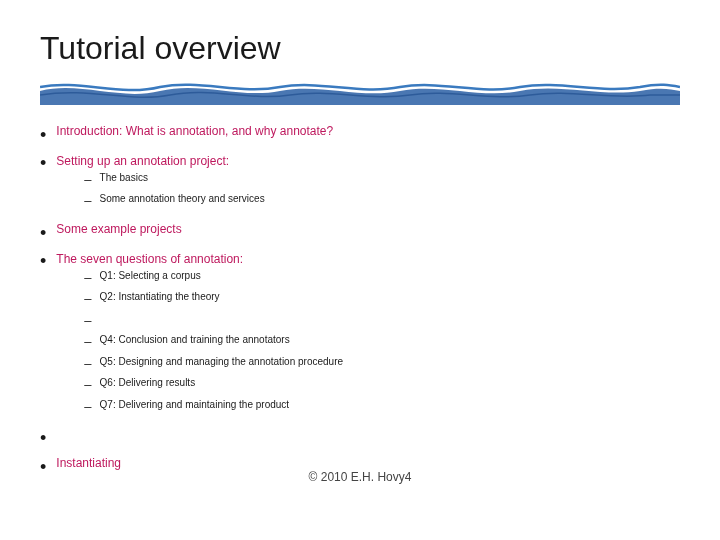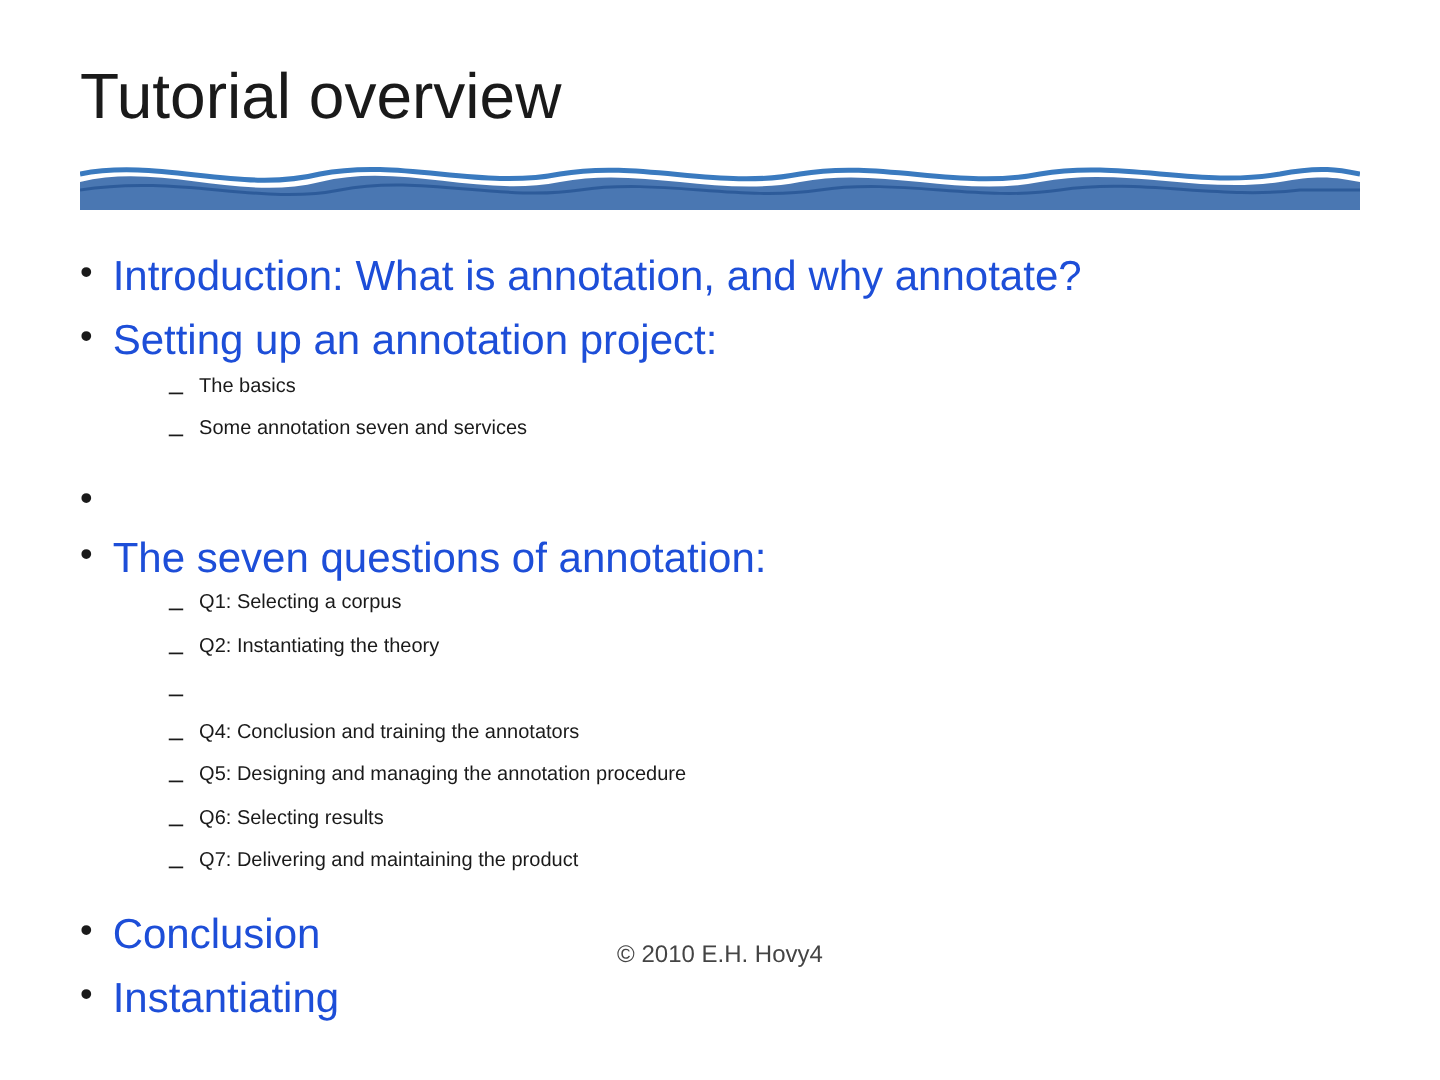--- a/index.html
+++ b/index.html
@@ -47,23 +47,23 @@
     }
 
     .bullet-dot {
       font-size: 18px;
       margin-right: 10px;
       line-height: 1.4;
       color: #1a1a1a;
     }
 
     .bullet-text-large {
-      font-size: 21px;
+      font-size: 12px;
       line-height: 1.4;
-      color: #1d4ed8;
+      color: #be185d;
     }
 
     .bullet-text-small {
       font-size: 10px;
       line-height: 1.5;
       color: #1a1a1a;
     }
 
     .sub-items {
       margin-left: 28px;
@@ -126,28 +126,29 @@
       <span class="bullet-dot">•</span>
       <div>
         <span class="bullet-text-large">Setting up an annotation project:</span>
         <div class="sub-items">
           <div class="sub-item">
             <span class="sub-dash">–</span>
             <span class="bullet-text-small">The basics</span>
           </div>
           <div class="sub-item">
             <span class="sub-dash">–</span>
-            <span class="bullet-text-small">Some annotation seven and services</span>
+            <span class="bullet-text-small">Some annotation theory and services</span>
           </div>
         </div>
       </div>
     </div>
 
     <div class="bullet-item section-gap">
       <span class="bullet-dot">•</span>
+      <span class="bullet-text-large">Some example projects</span>
     </div>
 
     <div class="bullet-item">
       <span class="bullet-dot">•</span>
       <div>
         <span class="bullet-text-large">The seven questions of annotation:</span>
         <div class="sub-items">
           <div class="sub-item">
             <span class="sub-dash">–</span>
             <span class="bullet-text-small">Q1: Selecting a corpus</span>
@@ -162,33 +163,32 @@
           <div class="sub-item">
             <span class="sub-dash">–</span>
             <span class="bullet-text-small">Q4: Conclusion and training the annotators</span>
           </div>
           <div class="sub-item">
             <span class="sub-dash">–</span>
             <span class="bullet-text-small">Q5: Designing and managing the annotation procedure</span>
           </div>
           <div class="sub-item">
             <span class="sub-dash">–</span>
-            <span class="bullet-text-small">Q6: Selecting results</span>
+            <span class="bullet-text-small">Q6: Delivering results</span>
           </div>
           <div class="sub-item">
             <span class="sub-dash">–</span>
             <span class="bullet-text-small">Q7: Delivering and maintaining the product</span>
           </div>
         </div>
       </div>
     </div>
 
     <div class="bullet-item section-gap">
       <span class="bullet-dot">•</span>
-      <span class="bullet-text-large">Conclusion</span>
     </div>
 
     <div class="bullet-item">
       <span class="bullet-dot">•</span>
       <span class="bullet-text-large">Instantiating</span>
     </div>
 
   </div>
 
   <div class="footer">

